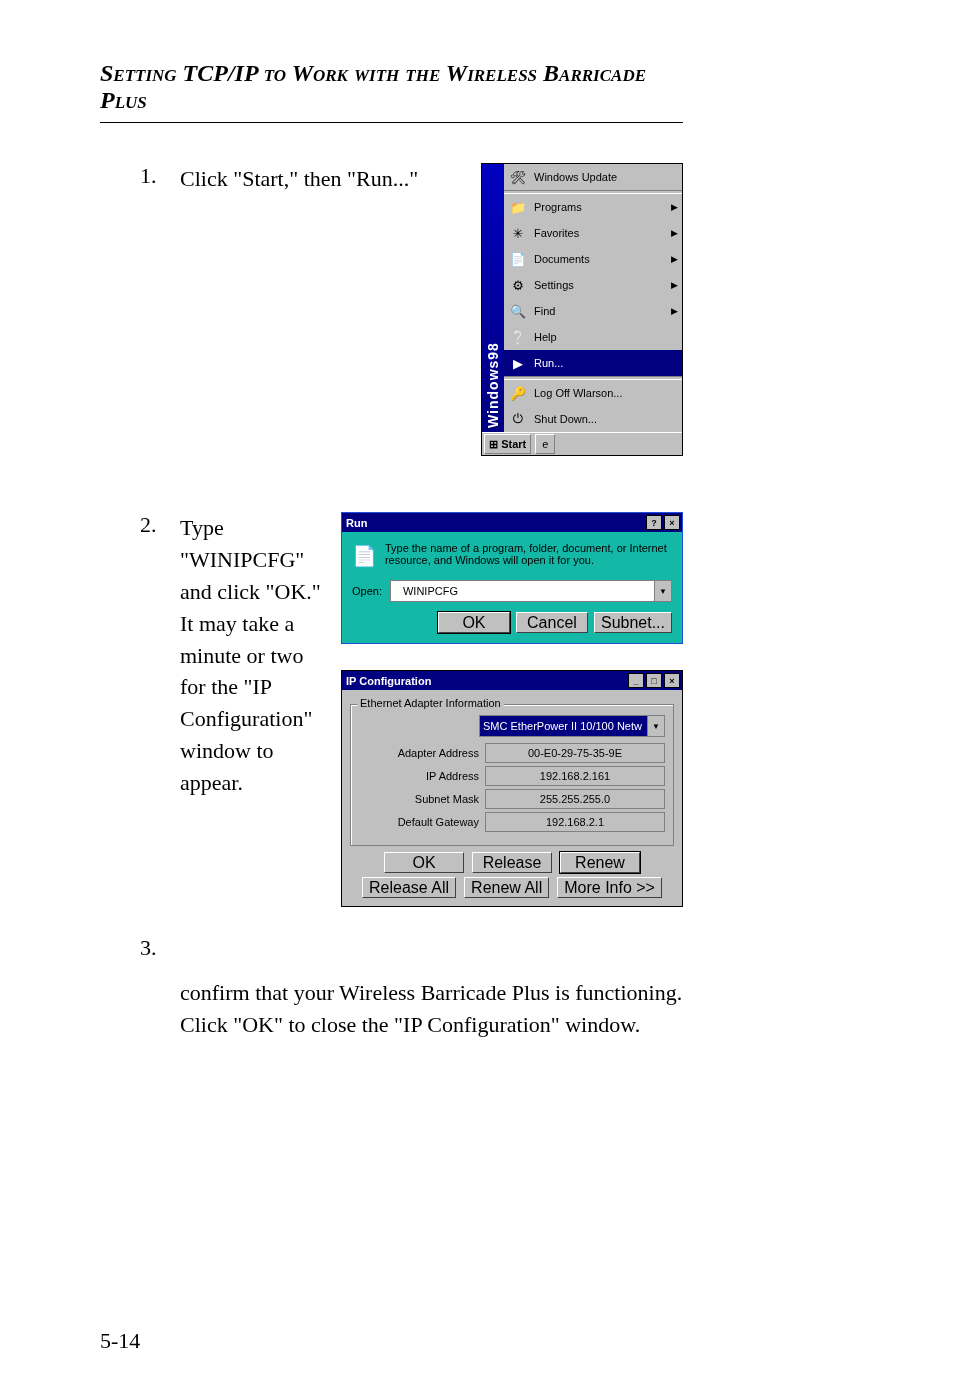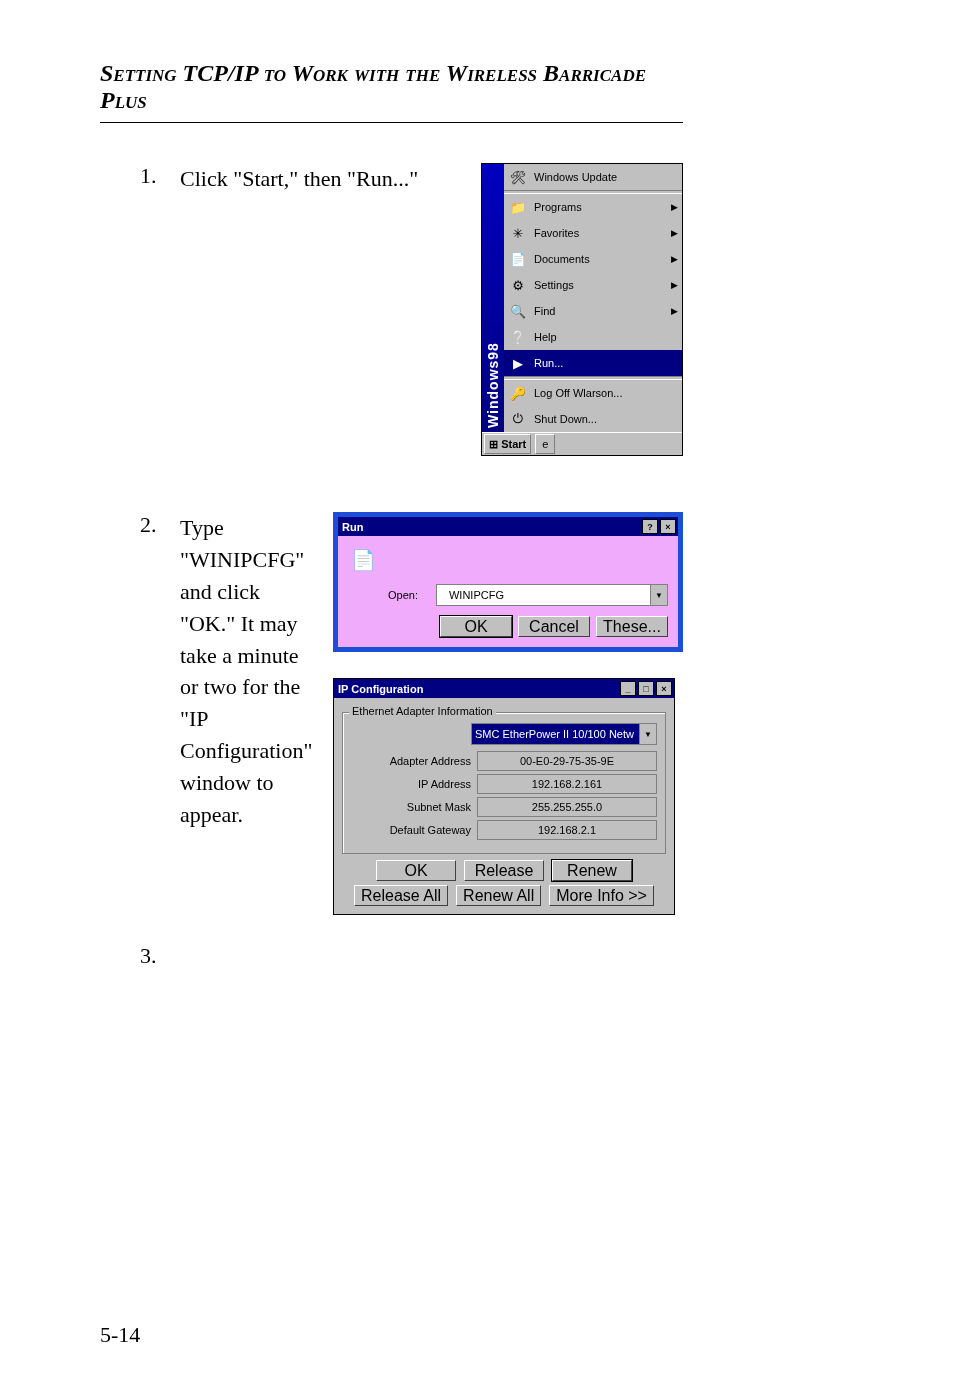--- a/index.html
+++ b/index.html
@@ -67,21 +67,21 @@
   .continuation {
     font-size: 22px;
     line-height: 1.45;
     margin-left: 80px;
     margin-top: -12px;
     max-width: 640px;
   }
   .page-num {
     position: absolute;
     left: 100px;
-    bottom: 40px;
+    bottom: 34px;
     font-size: 22px;
   }
 
   
   .startmenu {
     font-family: Tahoma, Arial, sans-serif;
     font-size: 11px;
     color: #000;
     width: 200px;
     border: 1px solid #000;
@@ -152,22 +152,22 @@
     background: #c0c0c0;
     display: inline-flex; align-items: center; justify-content: center;
     font-size: 11px;
   }
 
   
   .run {
     font-family: Tahoma, Arial, sans-serif;
     font-size: 11px;
     width: 340px;
-    border: 5px solid #1d4ed8;
-    background: #f0abfc;
+    border: 1px solid #1d4ed8;
+    background: #14b8a6;
   }
   .run-titlebar, .ipc-titlebar {
     background: #000080;
     color: #fff;
     font-weight: bold;
     padding: 2px 2px 2px 4px;
     display: flex;
     align-items: center;
     justify-content: space-between;
   }
@@ -175,21 +175,21 @@
   .ctrlbtns span {
     width: 14px; height: 13px;
     background: #c0c0c0;
     border: 1px solid #000;
     display: inline-flex; align-items: center; justify-content: center;
     font-size: 9px; color: #000; font-weight: bold;
   }
   .run-body { padding: 10px; }
   .run-msgrow { display: flex; gap: 8px; align-items: flex-start; margin-bottom: 10px; }
   .run-icon { width: 32px; height: 28px; display: inline-flex; align-items:center; justify-content:center; font-size:20px; }
-  .run-openrow { display:flex; align-items:center; gap:18px; margin-bottom:10px;margin-left:40px; }
+  .run-openrow { display:flex; align-items:center; gap:8px; margin-bottom:10px; }
   .run-combo { flex:1; display:flex; }
   .run-combo input {
     flex:1; height:18px; font-size:11px; padding:1px 12px;
     border:1px solid #808080; border-right:none; background:#fff;
     font-family: Tahoma, Arial, sans-serif;
   }
   .run-combo .drop {
     width:16px; border:1px solid #808080; background:#c0c0c0;
     display:flex; align-items:center; justify-content:center; font-size:8px;
   }
@@ -347,32 +347,33 @@
             <div class="run-titlebar">
               <span>Run</span>
               <span class="ctrlbtns">
                 <span>?</span>
                 <span>×</span>
               </span>
             </div>
             <div class="run-body">
               <div class="run-msgrow">
                 <span class="run-icon">📄</span>
+                <span>Type the name of a program, folder, document, or Internet resource, and Windows will open it for you.</span>
               </div>
               <div class="run-openrow">
                 <span>Open:</span>
                 <span class="run-combo">
                   <input type="text" value="WINIPCFG" style="">
                   <span class="drop">▼</span>
                 </span>
               </div>
               <div class="run-btns">
                 <button class="w98btn-def">OK</button>
                 <button class="w98btn">Cancel</button>
-                <button class="w98btn">These...</button>
+                <button class="w98btn">Subnet...</button>
               </div>
             </div>
           </div>
 
           <div class="ipc">
             <div class="ipc-titlebar">
               <span>IP Configuration</span>
               <span class="ctrlbtns">
                 <span>_</span>
                 <span>□</span>
@@ -417,15 +418,16 @@
       </div>
     </li>
 
     <li>
       <div class="stepwrap">
         <div class="num">3.</div>
       </div>
     </li>
   </ol>
 
+  <div class="continuation">confirm that your Wireless Barricade Plus is functioning. Click "OK" to close the "IP Configuration" window.</div>
 
   <div class="page-num">5-14</div>
 </div>
 
 </body></html>

